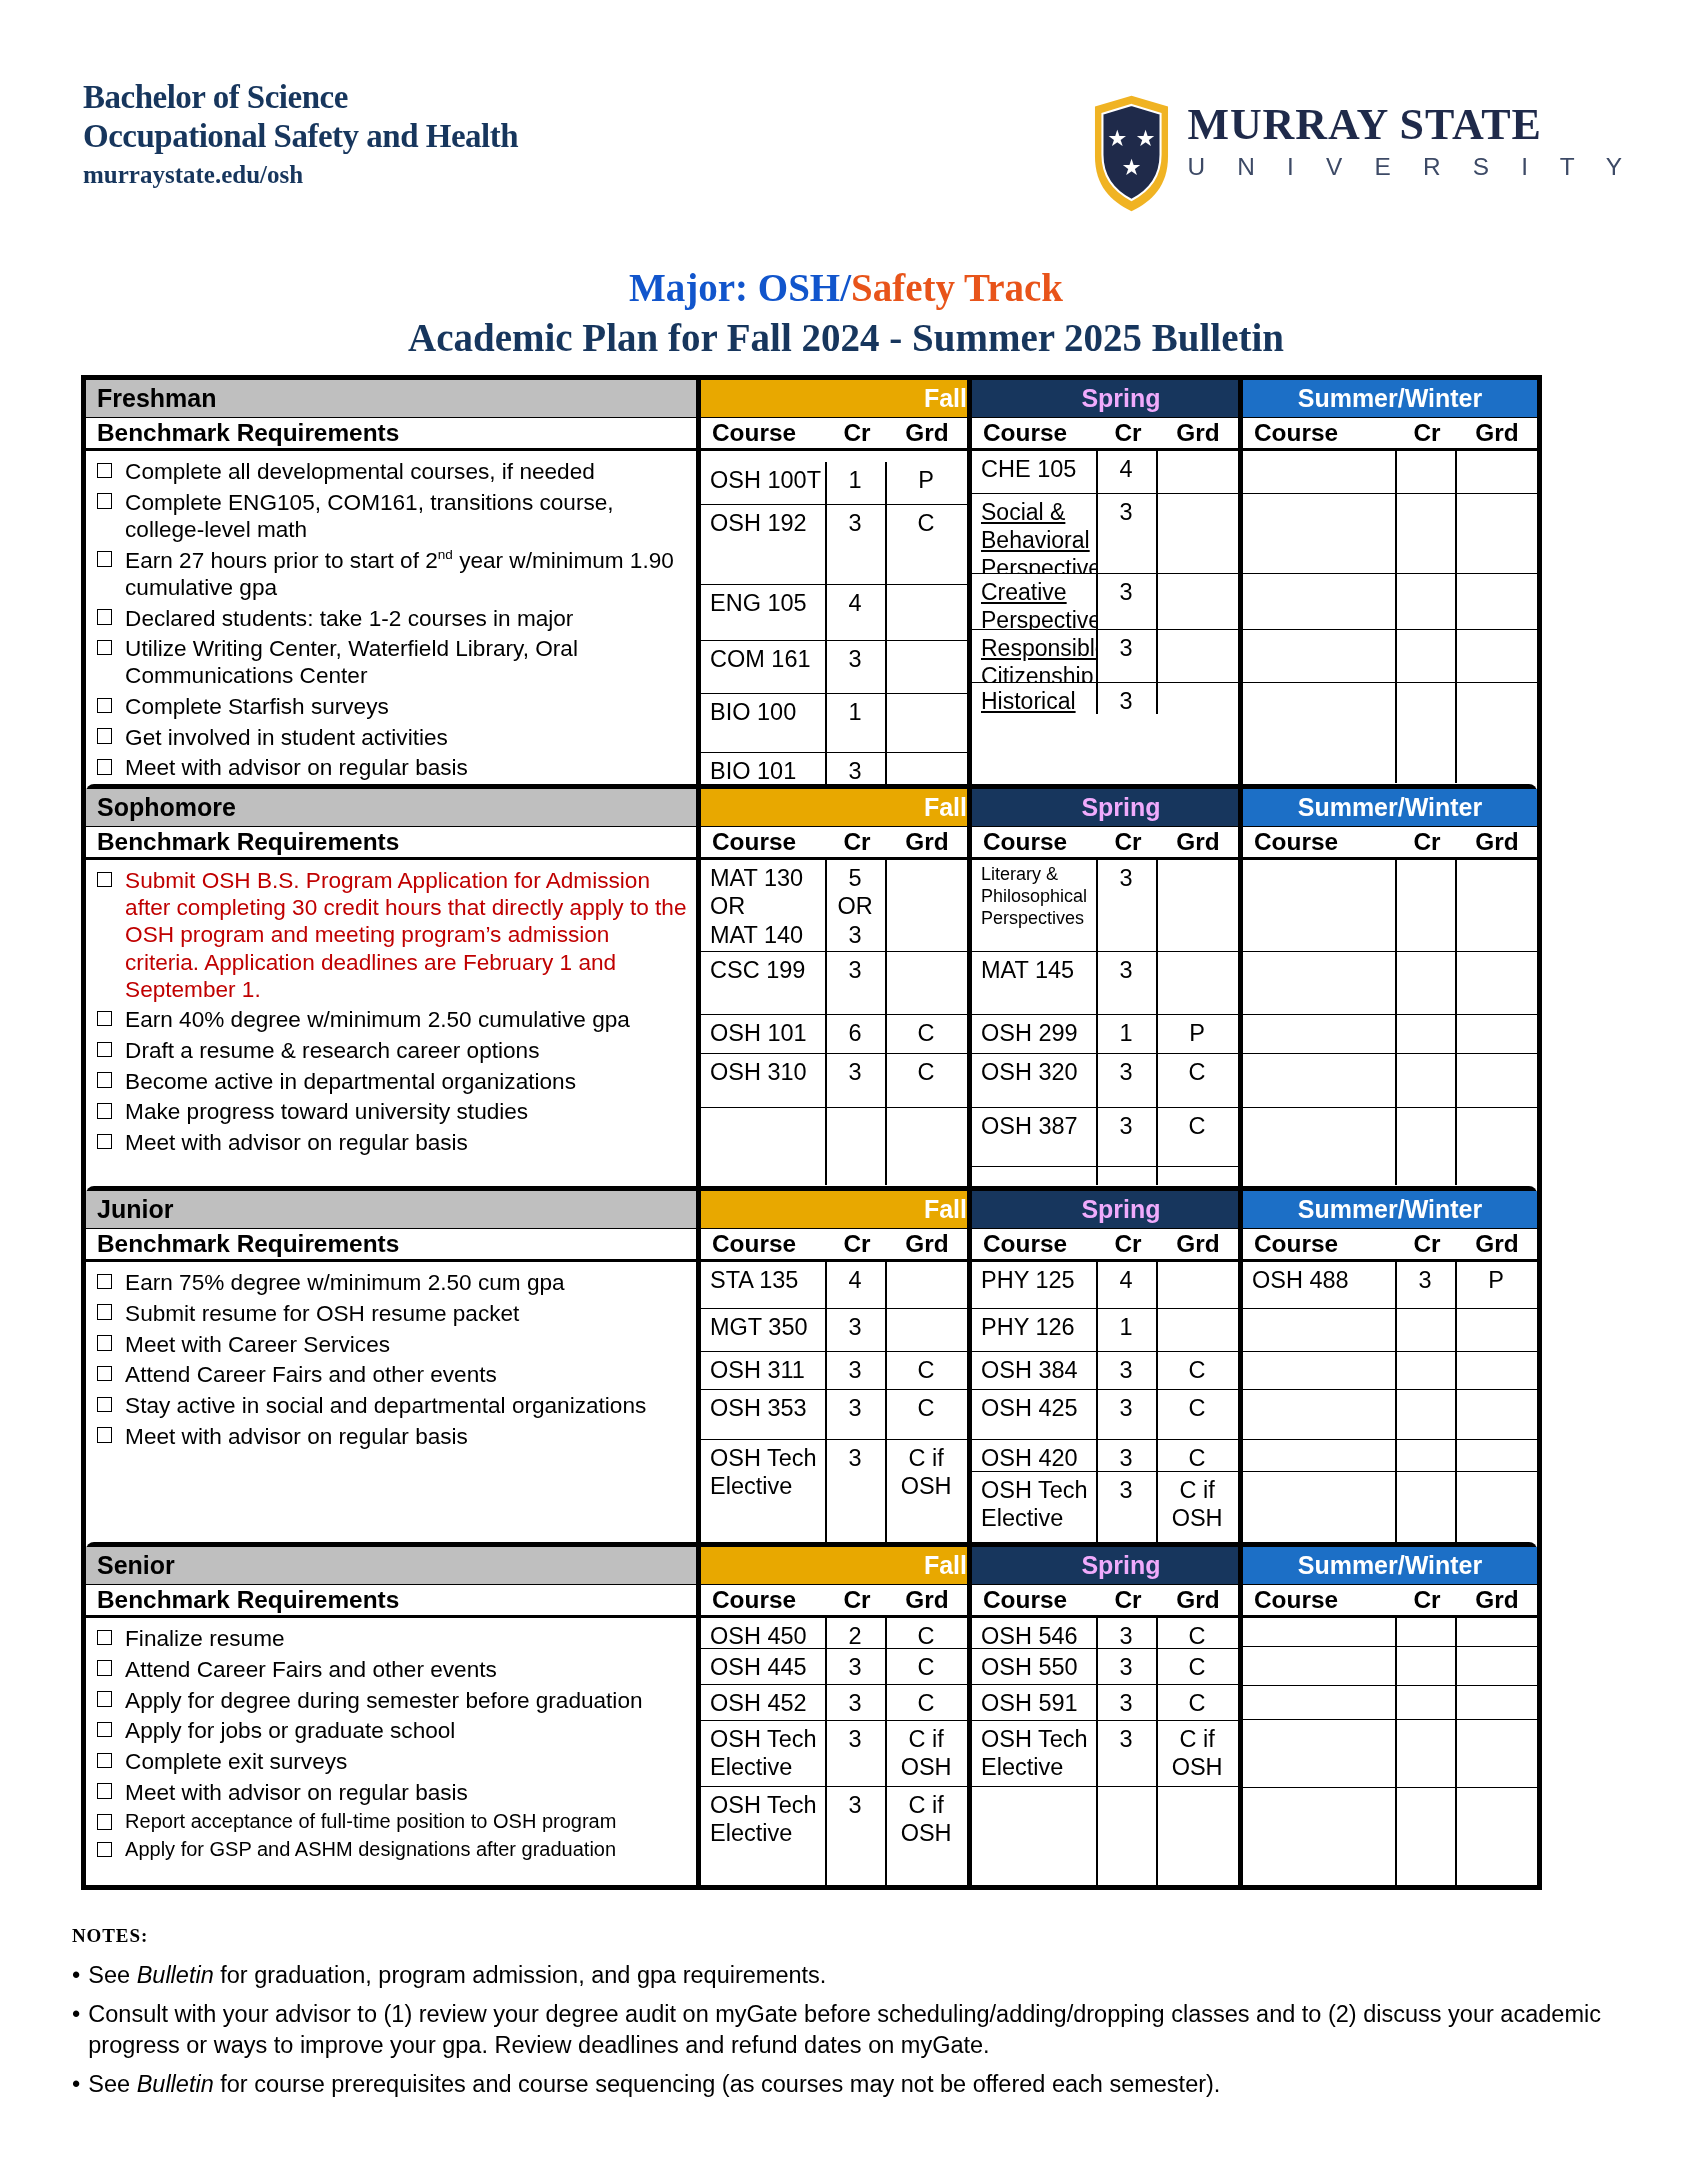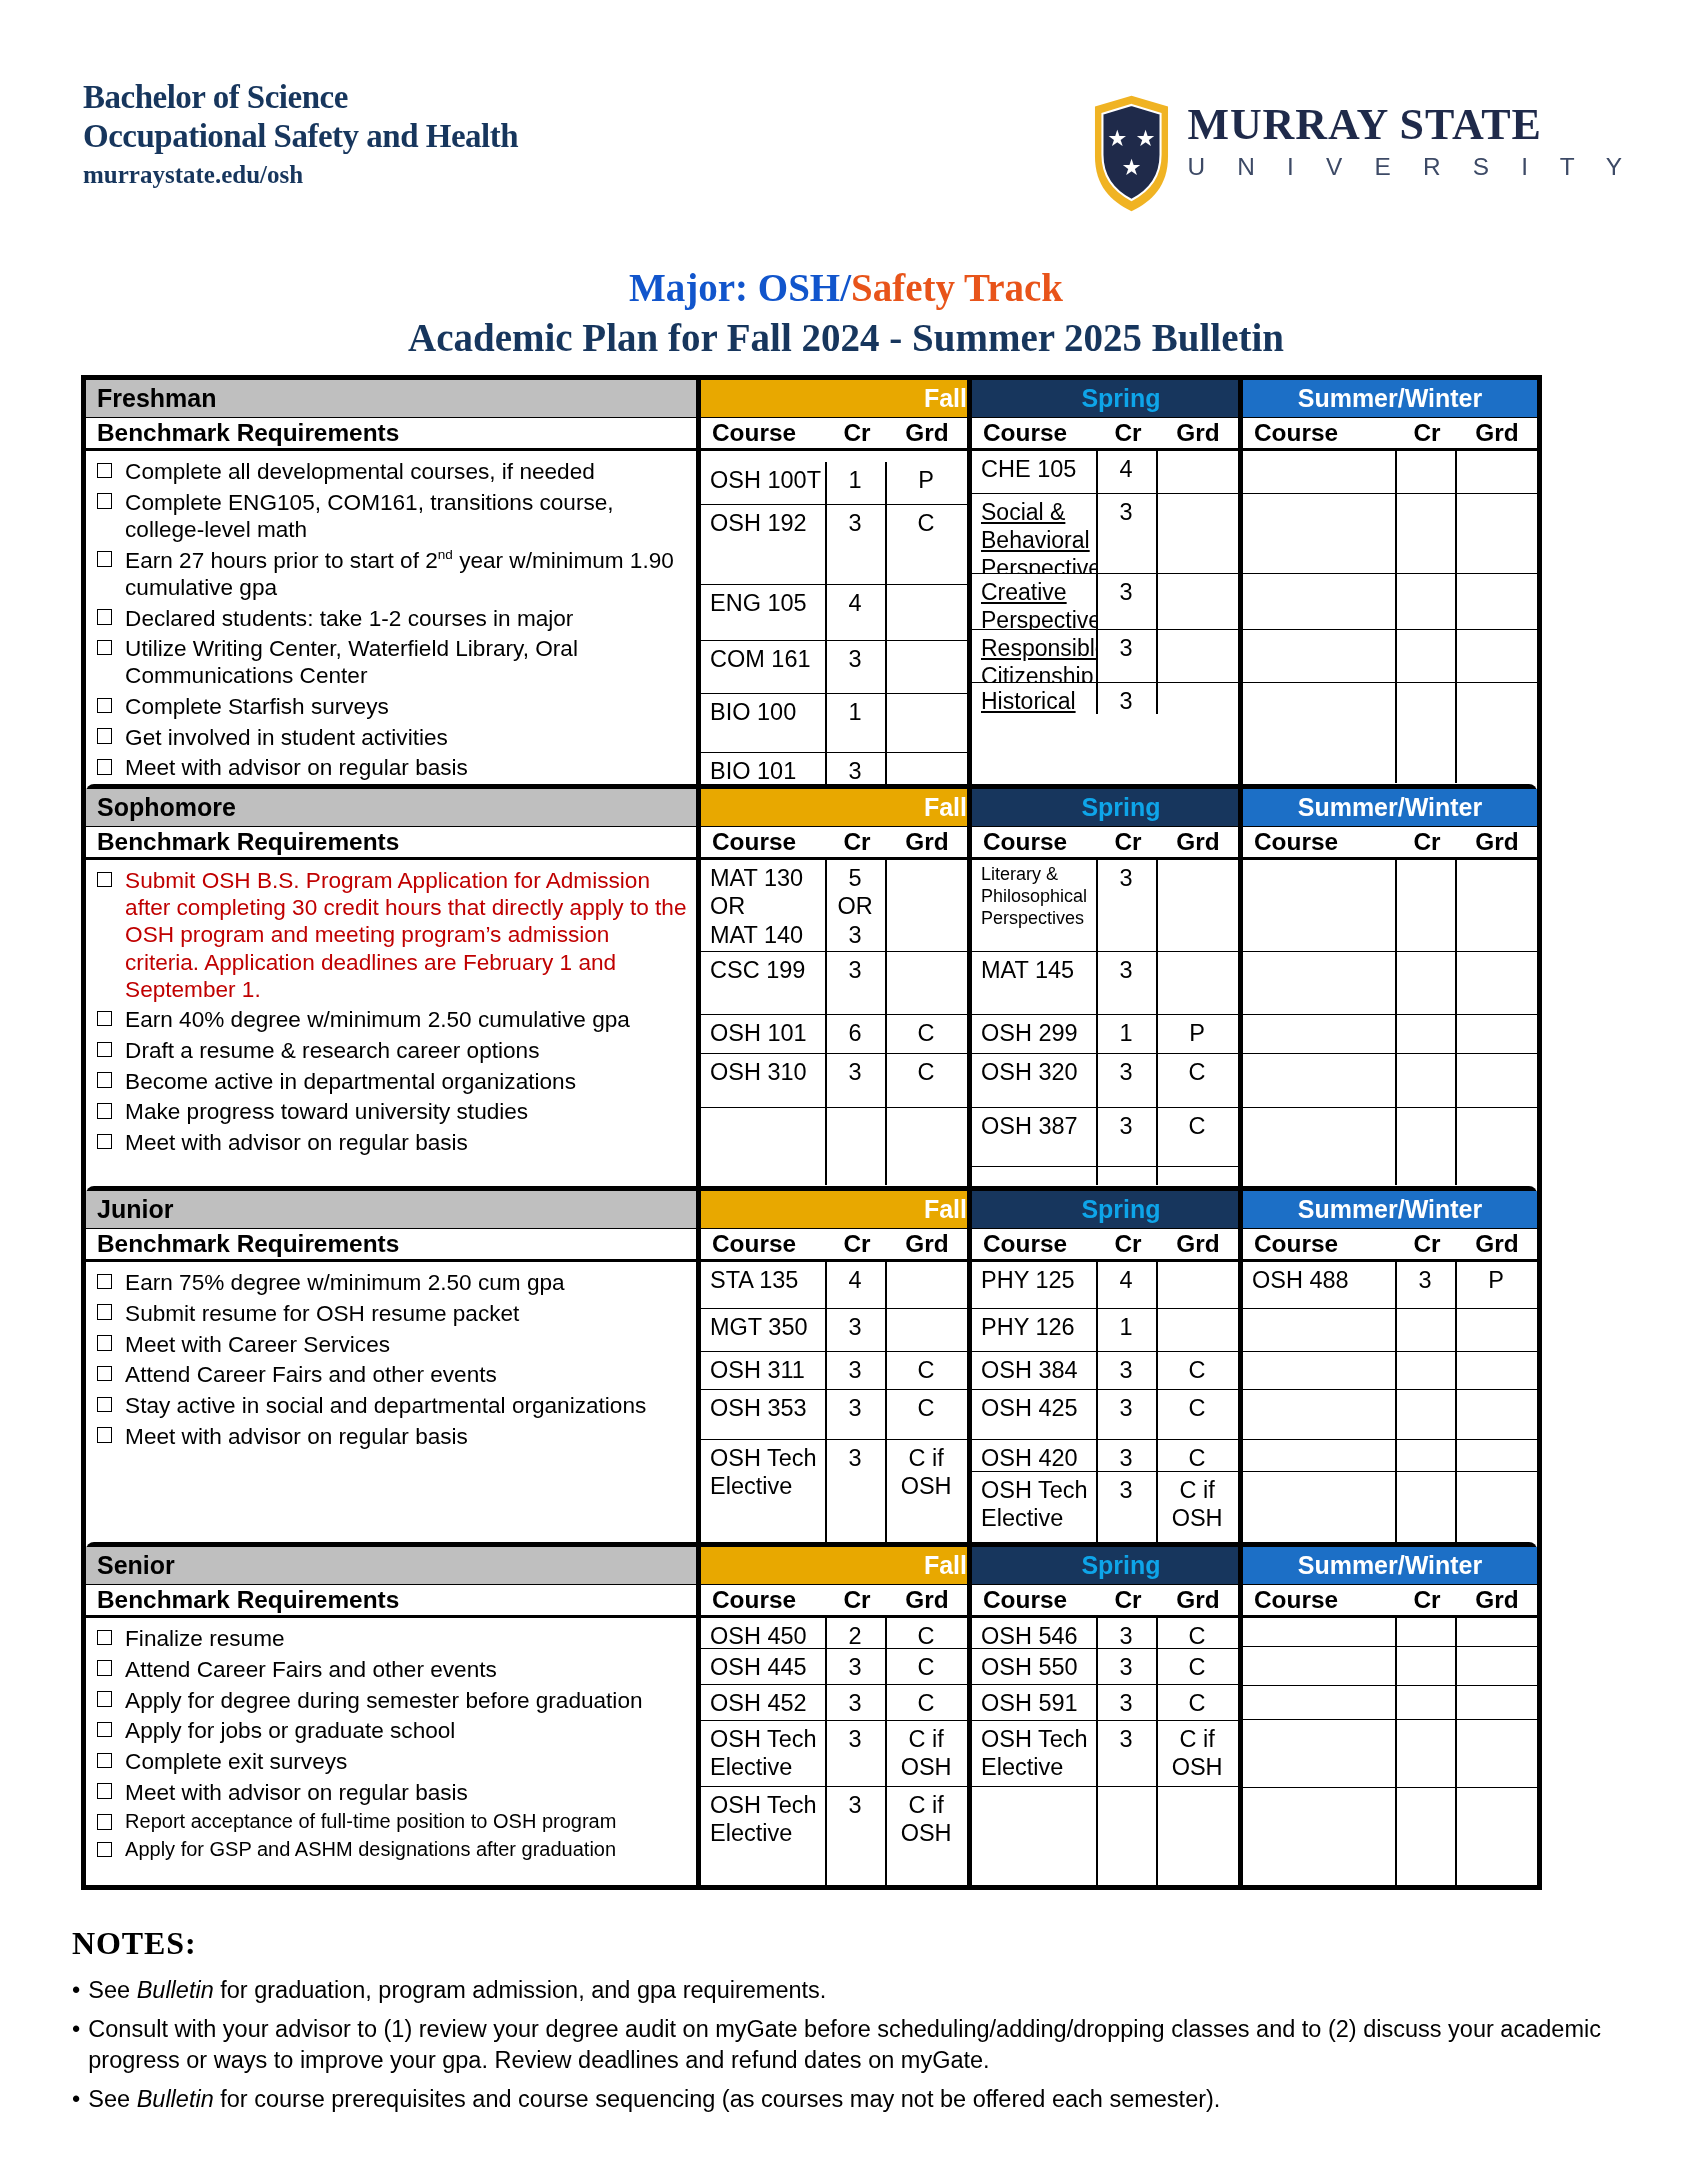--- a/index.html
+++ b/index.html
@@ -35,21 +35,21 @@
   .section:first-child{border-top:none;}
   .col{box-sizing:border-box;display:flex;flex-direction:column;}
   .colb{width:615px;border-right:5.4px solid #000;}
   .colsem{width:271px;border-right:5.4px solid #000;}
   .colsem.summer{flex:1;border-right:none;}
 
   .band{height:38px;box-sizing:border-box;border-bottom:1.8px solid #000;
         display:flex;align-items:center;font-weight:bold;font-size:25px;}
   .band.gray{background:#BFBFBF;color:#000;padding-left:11px;}
   .band.fall{background:#E8A800;color:#fff;justify-content:flex-end;}
-  .band.spring{background:#17365D;color:#0ea5e9;justify-content:center;padding-left:32px;}
+  .band.spring{background:#17365D;color:#f0abfc;justify-content:center;padding-left:32px;}
   .band.summer{background:#1C6FC6;color:#fff;justify-content:center;}
 
   .subhead{height:33px;box-sizing:border-box;border-bottom:3.6px solid #000;
            display:flex;align-items:center;font-weight:bold;font-size:24.4px;background:#fff;}
   .subhead .blabel{padding-left:11px;}
   .semrow .hcell.c0{flex:1;padding-left:11px;}
   .semrow .hcell.c1{width:60px;text-align:center;}
   .semrow .hcell.c2{width:80px;text-align:center;}
 
   .content{box-sizing:border-box;overflow:hidden;background:#fff;}
@@ -70,21 +70,21 @@
   .cell{box-sizing:border-box;padding:3.6px 1.8px 0 0;font-size:23.5px;line-height:1.22;
         white-space:pre-line;overflow:hidden;}
   .cell.course{flex:1;border-right:2.7px solid #000;padding-left:9px;}
   .cell.cr{width:60px;border-right:2.7px solid #000;text-align:center;}
   .cell.grd{width:80px;text-align:center;}
   .cell.course.smallc{font-size:23px;text-decoration:underline;}
   .cell.course.xsmallc{font-size:18px;}
 
   
   .notes{position:absolute;left:72px;top:1925px;width:1565px;}
-  .notes-title{font-family:"Liberation Serif",serif;font-weight:bold;font-size:32px;
+  .notes-title{font-family:"Liberation Serif",serif;font-weight:bold;font-size:19px;
                letter-spacing:0.9px;margin-bottom:12.7px;}
   .nitem{display:flex;font-size:23.5px;line-height:1.35;margin-bottom:7.2px;}
   .nitem .bullet{width:16.3px;flex:none;}
   .nitem .ntext{flex:1;}
   .nitem .ital{font-style:italic;}
 </style>
 </head>
 <body>
 
 <div class="page">

